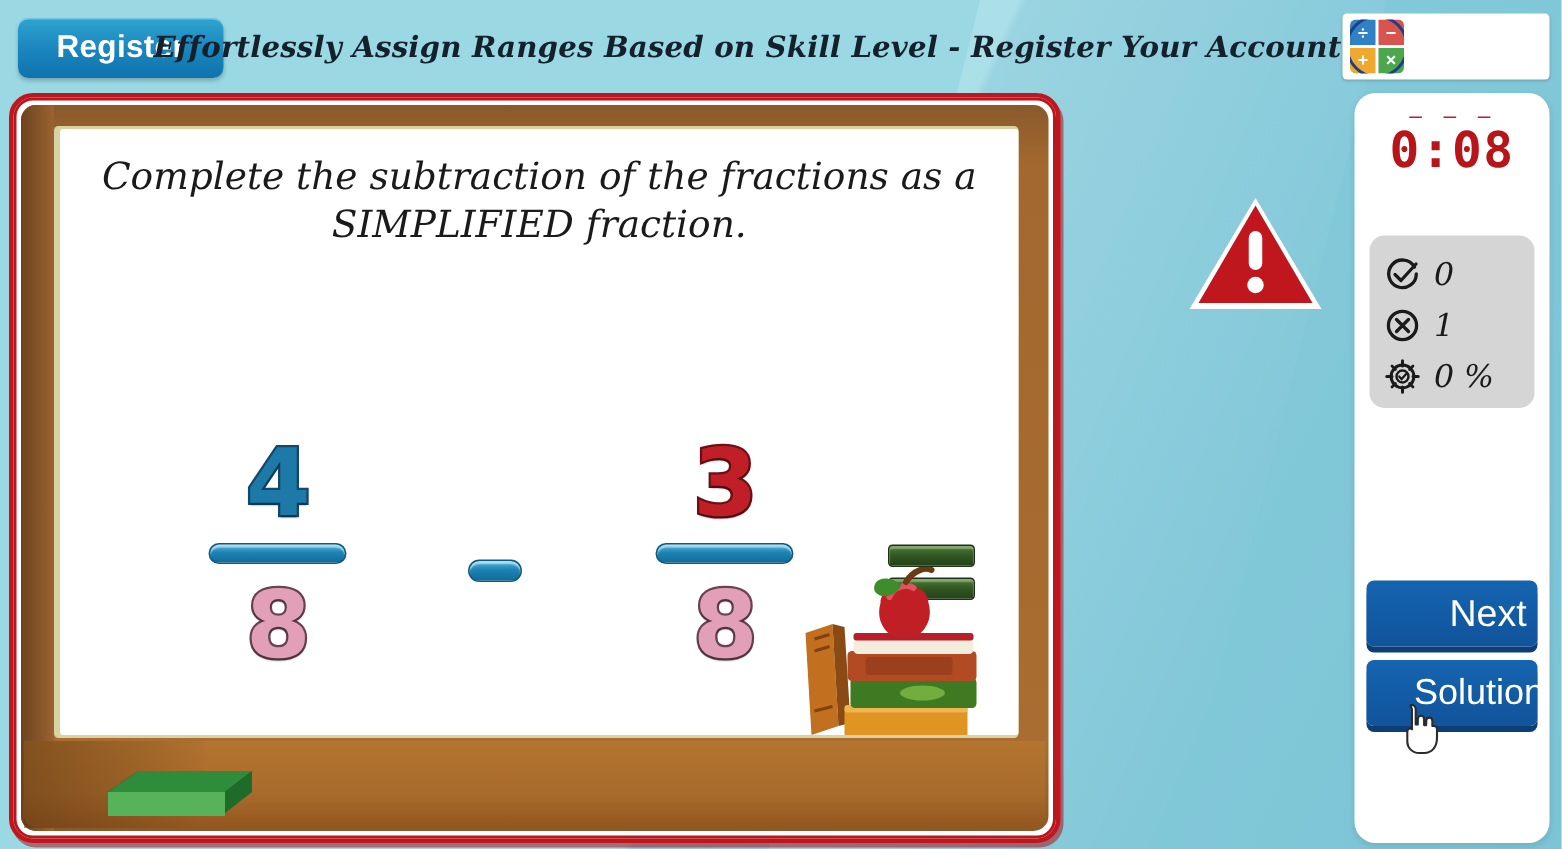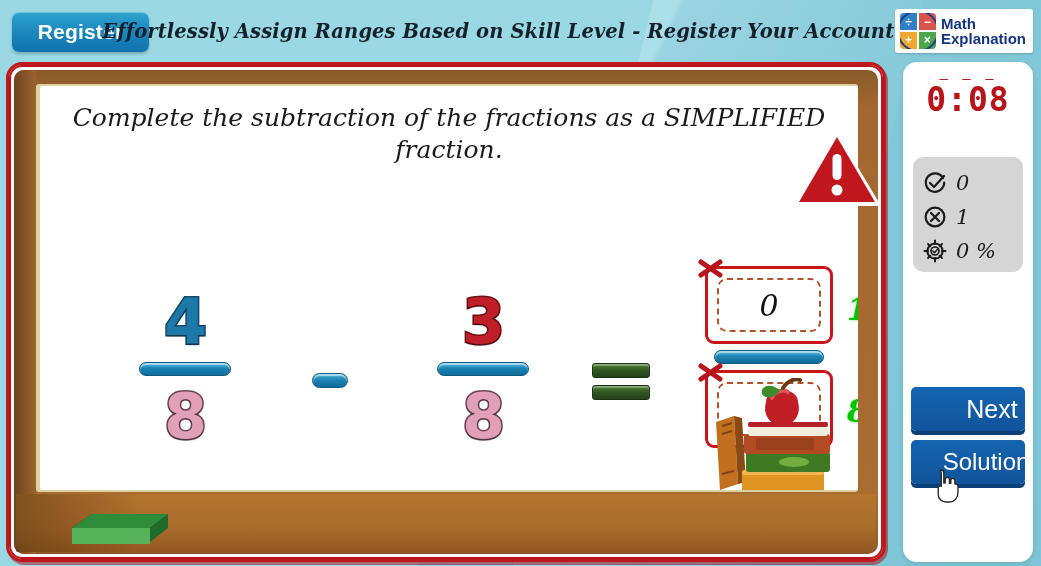--- a/index.html
+++ b/index.html
@@ -86,21 +86,21 @@
     margin-left: 5px; line-height: 1.02;
     font-family: "Liberation Sans", sans-serif;
     font-weight: bold; color: #14357f;
   }
   .logo-text .l1 { font-size: 15px; display: block; }
   .logo-text .l2 { font-size: 15px; display: block; }
 
   
   .board-wrap {
     position: absolute; left: 6px; top: 62px;
-    width: 880px; height: 500px;
+    width: 701px; height: 500px;
   }
   
   .board-red {
     position: absolute; inset: 0;
     border: 3px solid #c0171f;
     border-radius: 16px;
     background: #fff;
     box-shadow: 2px 3px 0 rgba(170,20,25,.55);
   }
   .board-red2 {
@@ -345,24 +345,20 @@
 
   <div class="promo">Effortlessly Assign Ranges Based on Skill Level - Register Your Account Now!</div>
 
   <div class="logo">
     <div class="logo-grid">
       <div class="lq lq1">÷</div>
       <div class="lq lq2">−</div>
       <div class="lq lq3">+</div>
       <div class="lq lq4">×</div>
     </div>
-    <div class="logo-text">
-      <span class="l1">Math</span>
-      <span class="l2">Explanation</span>
-    </div>
   </div>
 </div>
 
 <div class="board-wrap">
   <div class="board-red"></div>
   <div class="board-red2"></div>
   <div class="board-wood">
     <div class="board-mat"></div>
   </div>
 

